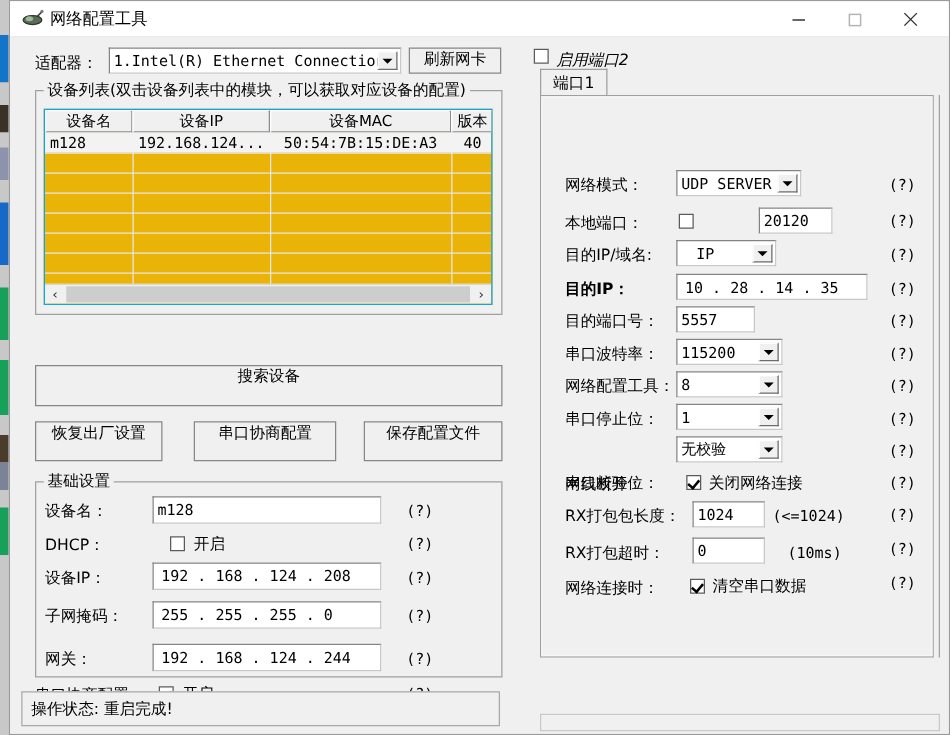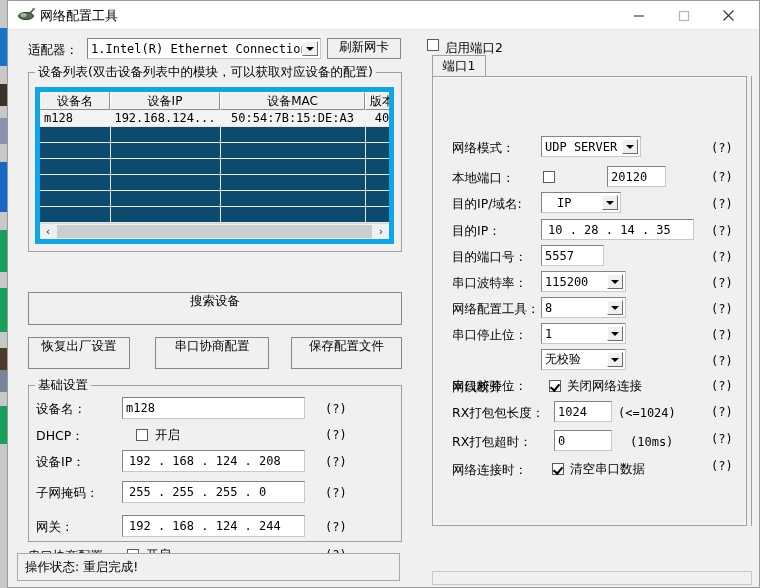--- a/index.html
+++ b/index.html
@@ -113,21 +113,21 @@
   .grp-cap {
     position:absolute; background:#f0f0f0; padding:0 3px;
     font-size:12.5px; color:#000; white-space:nowrap; line-height:14px;
   }
 
   
   .help { position:absolute; font-family:"DejaVu Sans Mono","Liberation Mono",monospace;
           font-size:12px; color:#000; }
 
   
-  .listwrap { position:absolute; background:#0c4a6e; border:5px solid #0ea5e9; overflow:hidden; }
+  .listwrap { position:absolute; background:#eab308; border:1px solid #0ea5e9; overflow:hidden; }
   .lv-head { position:absolute; left:0; top:0; right:0; height:18px; background:#f0f0f0; }
   .lv-th {
     position:absolute; top:0; height:18px; background:#f0f0f0;
     border:1px solid #ffffff; border-right-color:#8d8d8d; border-bottom-color:#8d8d8d;
     display:flex; align-items:center; justify-content:center;
     font-size:12px; white-space:nowrap;
   }
   .lv-row { position:absolute; left:0; right:0; height:16px; }
   .lv-row.sel { background:#f3f3f3; }
   .lv-cell {
@@ -328,21 +328,21 @@
       <div class="lbl" style="left:20px; top:518px;">串口协商配置：</div>
       <div class="chk checked" style="left:119px; top:519px;"></div>
       <div class="lbl" style="left:138px; top:517px;">开启</div>
       <div class="help" style="left:317px; top:518px;">(?)</div>
 
       <div class="statusbar" style="left:9px; top:523px; width:383px; height:28px; left:9px; top:523px;">
         <span>操作状态: 重启完成!</span>
       </div>
 
       <div class="chk" style="left:419px; top:9px;"></div>
-      <div class="lbl" style="left:437px; top:10px;">启用端口2</div>
+      <div class="lbl" style="left:437px; top:10px;font-style:italic;">启用端口2</div>
 
       <div class="tab" style="left:424px; top:25px; width:54px; height:22px;">
         <span>端口1</span>
       </div>
       <div class="tabpage" style="left:424px; top:46px; width:315px; height:450px;">
         <div class="tabpage-inner"></div>
       </div>
 
       <div class="vsep" style="left:743px; top:46px; height:450px; background:#a0a0a0;"></div>
 
@@ -365,21 +365,21 @@
 
       <div class="lbl" style="left:444px; top:166px;">目的IP/域名:</div>
       <div class="combo" style="left:533px; top:162px; width:80px; height:21px;padding-left:15px;">
         <span>IP</span>
         <span class="arrow">
             <i></i>
           </span>
       </div>
       <div class="help" style="left:703px; top:167px;">(?)</div>
 
-      <div class="lbl" style="left:444px; top:193px;">目的IP：</div>
+      <div class="lbl" style="left:444px; top:193px;font-weight:bold;">目的IP：</div>
       <div class="tbox ipbox" style="left:533px; top:189px; width:153px; height:21px;">
         <span> 10 . 28 . 14 . 35</span>
       </div>
       <div class="help" style="left:703px; top:194px;">(?)</div>
 
       <div class="lbl" style="left:444px; top:219px;">目的端口号：</div>
       <div class="tbox" style="left:533px; top:215px; width:63px; height:21px;">
         <span>5557</span>
       </div>
       <div class="help" style="left:703px; top:220px;">(?)</div>

